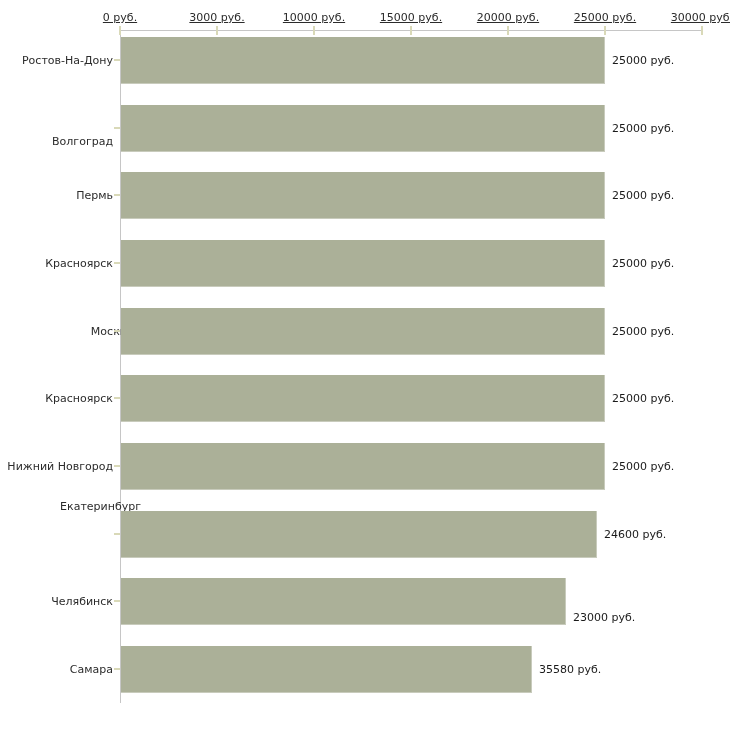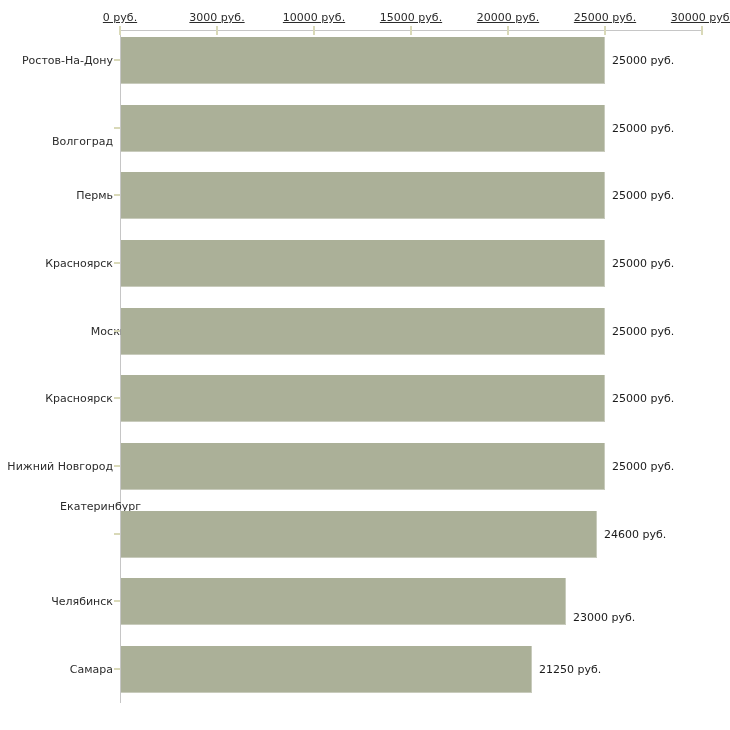--- a/index.html
+++ b/index.html
@@ -162,16 +162,16 @@
       <div class="row">
         <div class="category-label" style="top: 601px;">Челябинск</div>
         <div class="category-tick-mark" style="top: 601px;"></div>
         <div class="bar" style="top: 578px; height: 47px; width: 445px;"></div>
         <div class="value-label" style="left: 573px; top: 601px; margin-top: 16px;">23000 руб.</div>
       </div>
       <div class="row">
         <div class="category-label" style="top: 669px; text-align: right;">Самара</div>
         <div class="category-tick-mark" style="top: 669px;"></div>
         <div class="bar" style="top: 646px; height: 47px; width: 411px;"></div>
-        <div class="value-label" style="left: 539px; top: 669px;">21250 руб.</div>
+        <div class="value-label" style="left: 539px; top: 669px;">35580 руб.</div>
       </div>
     </div>
 </div>
 
 </body></html>

